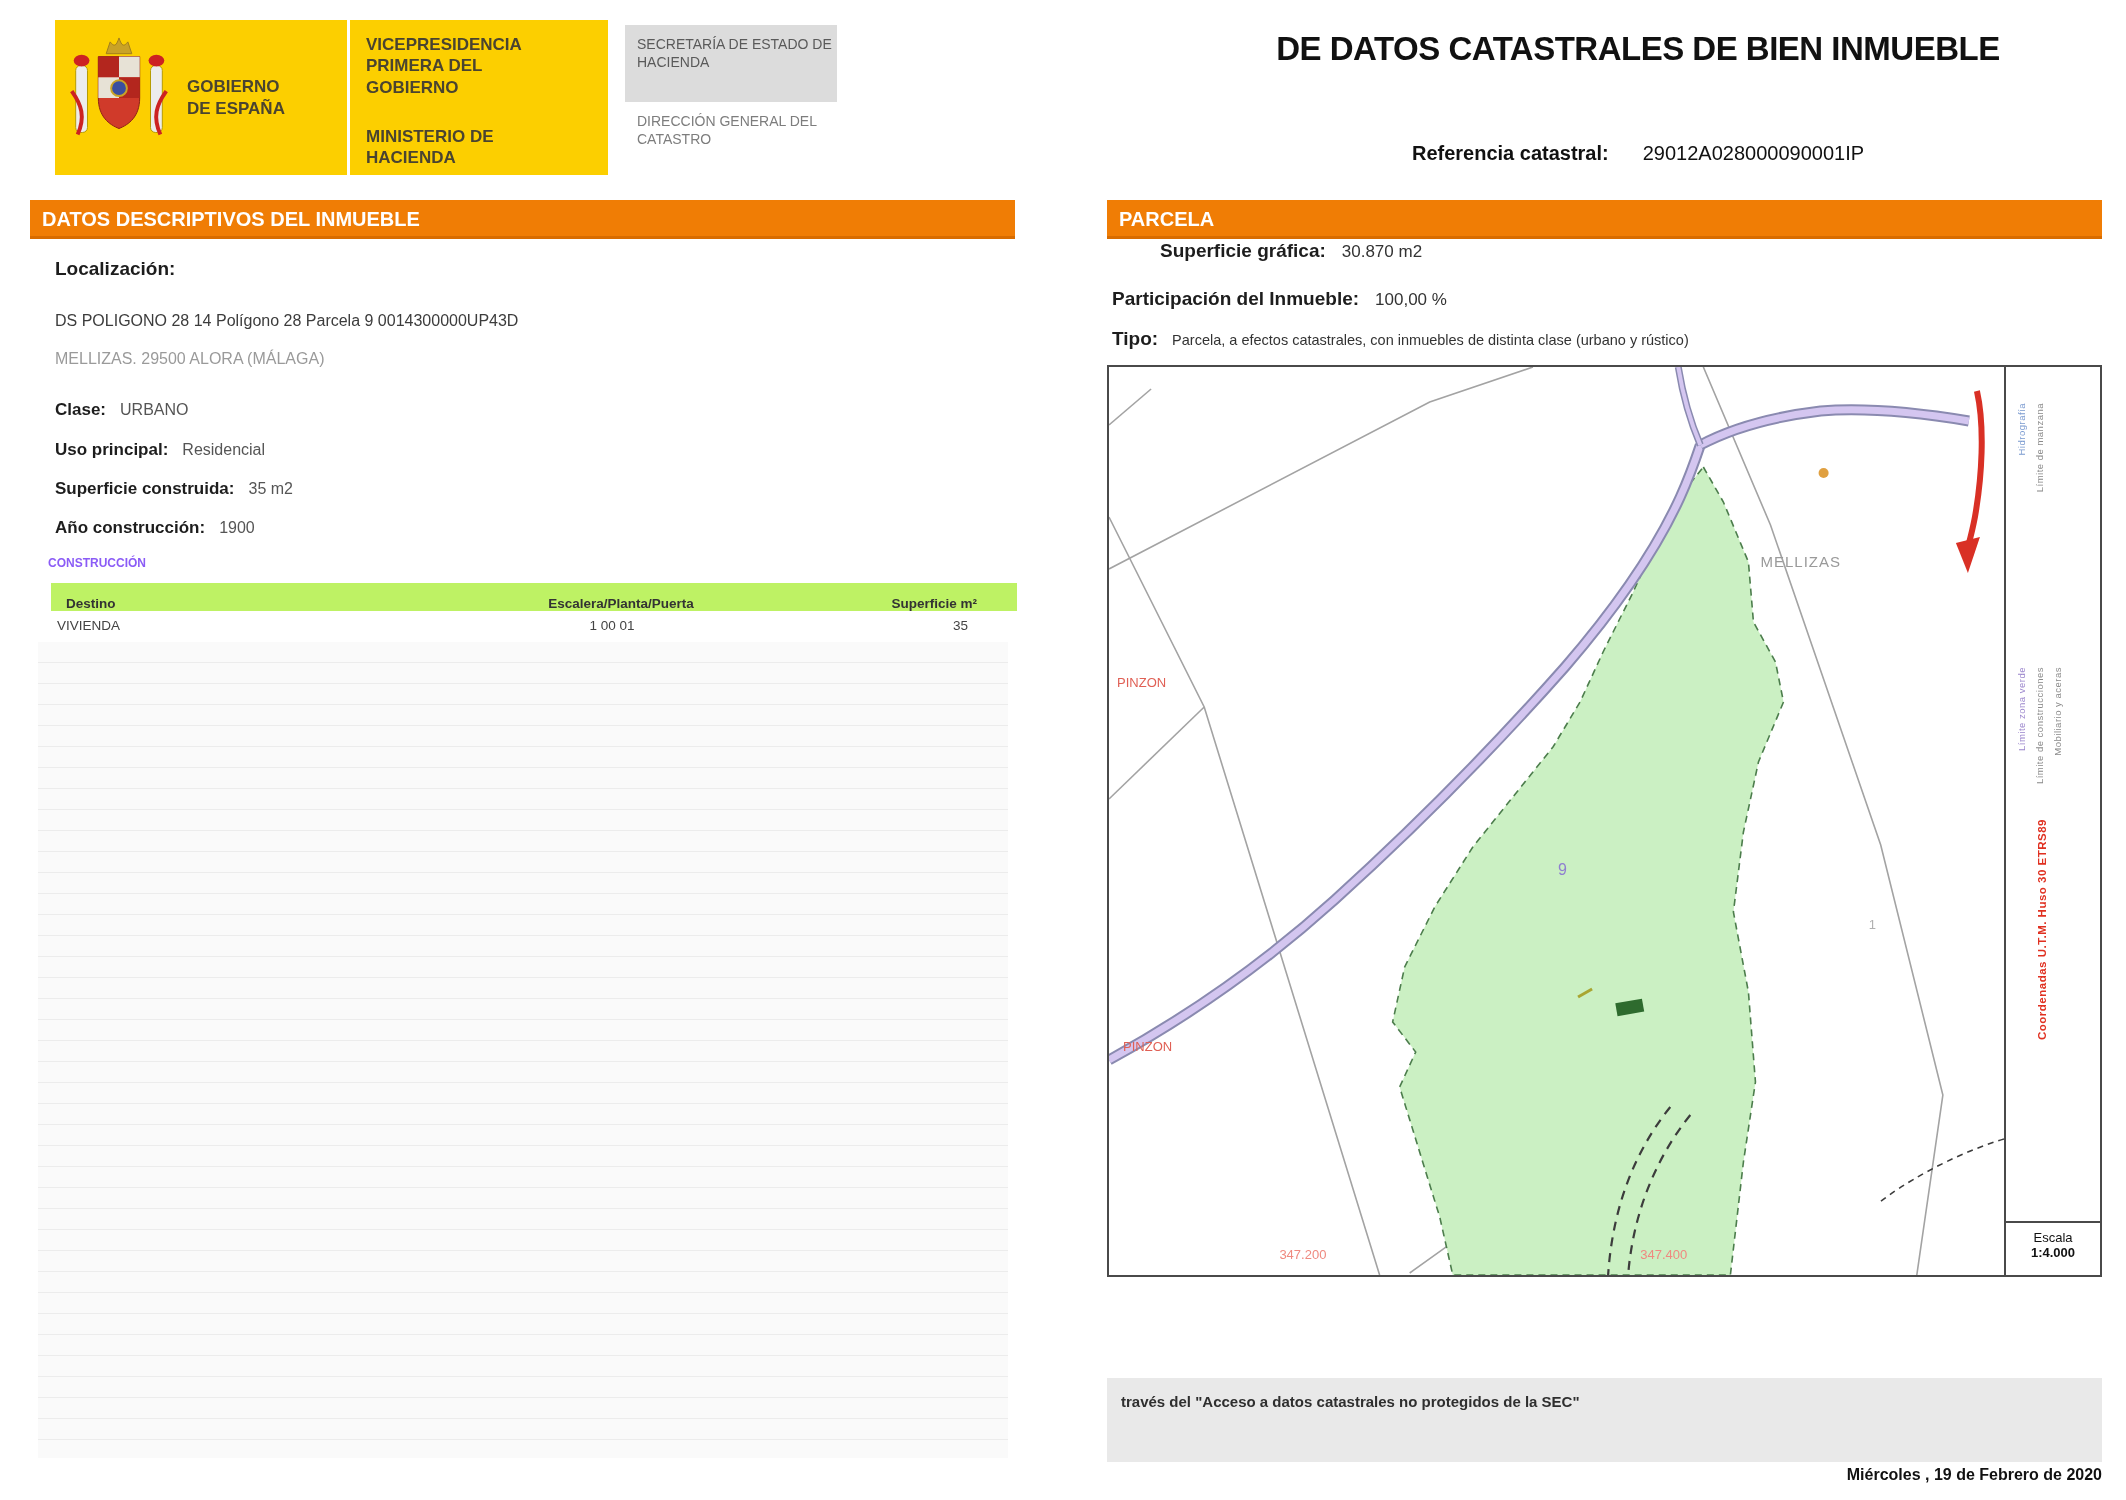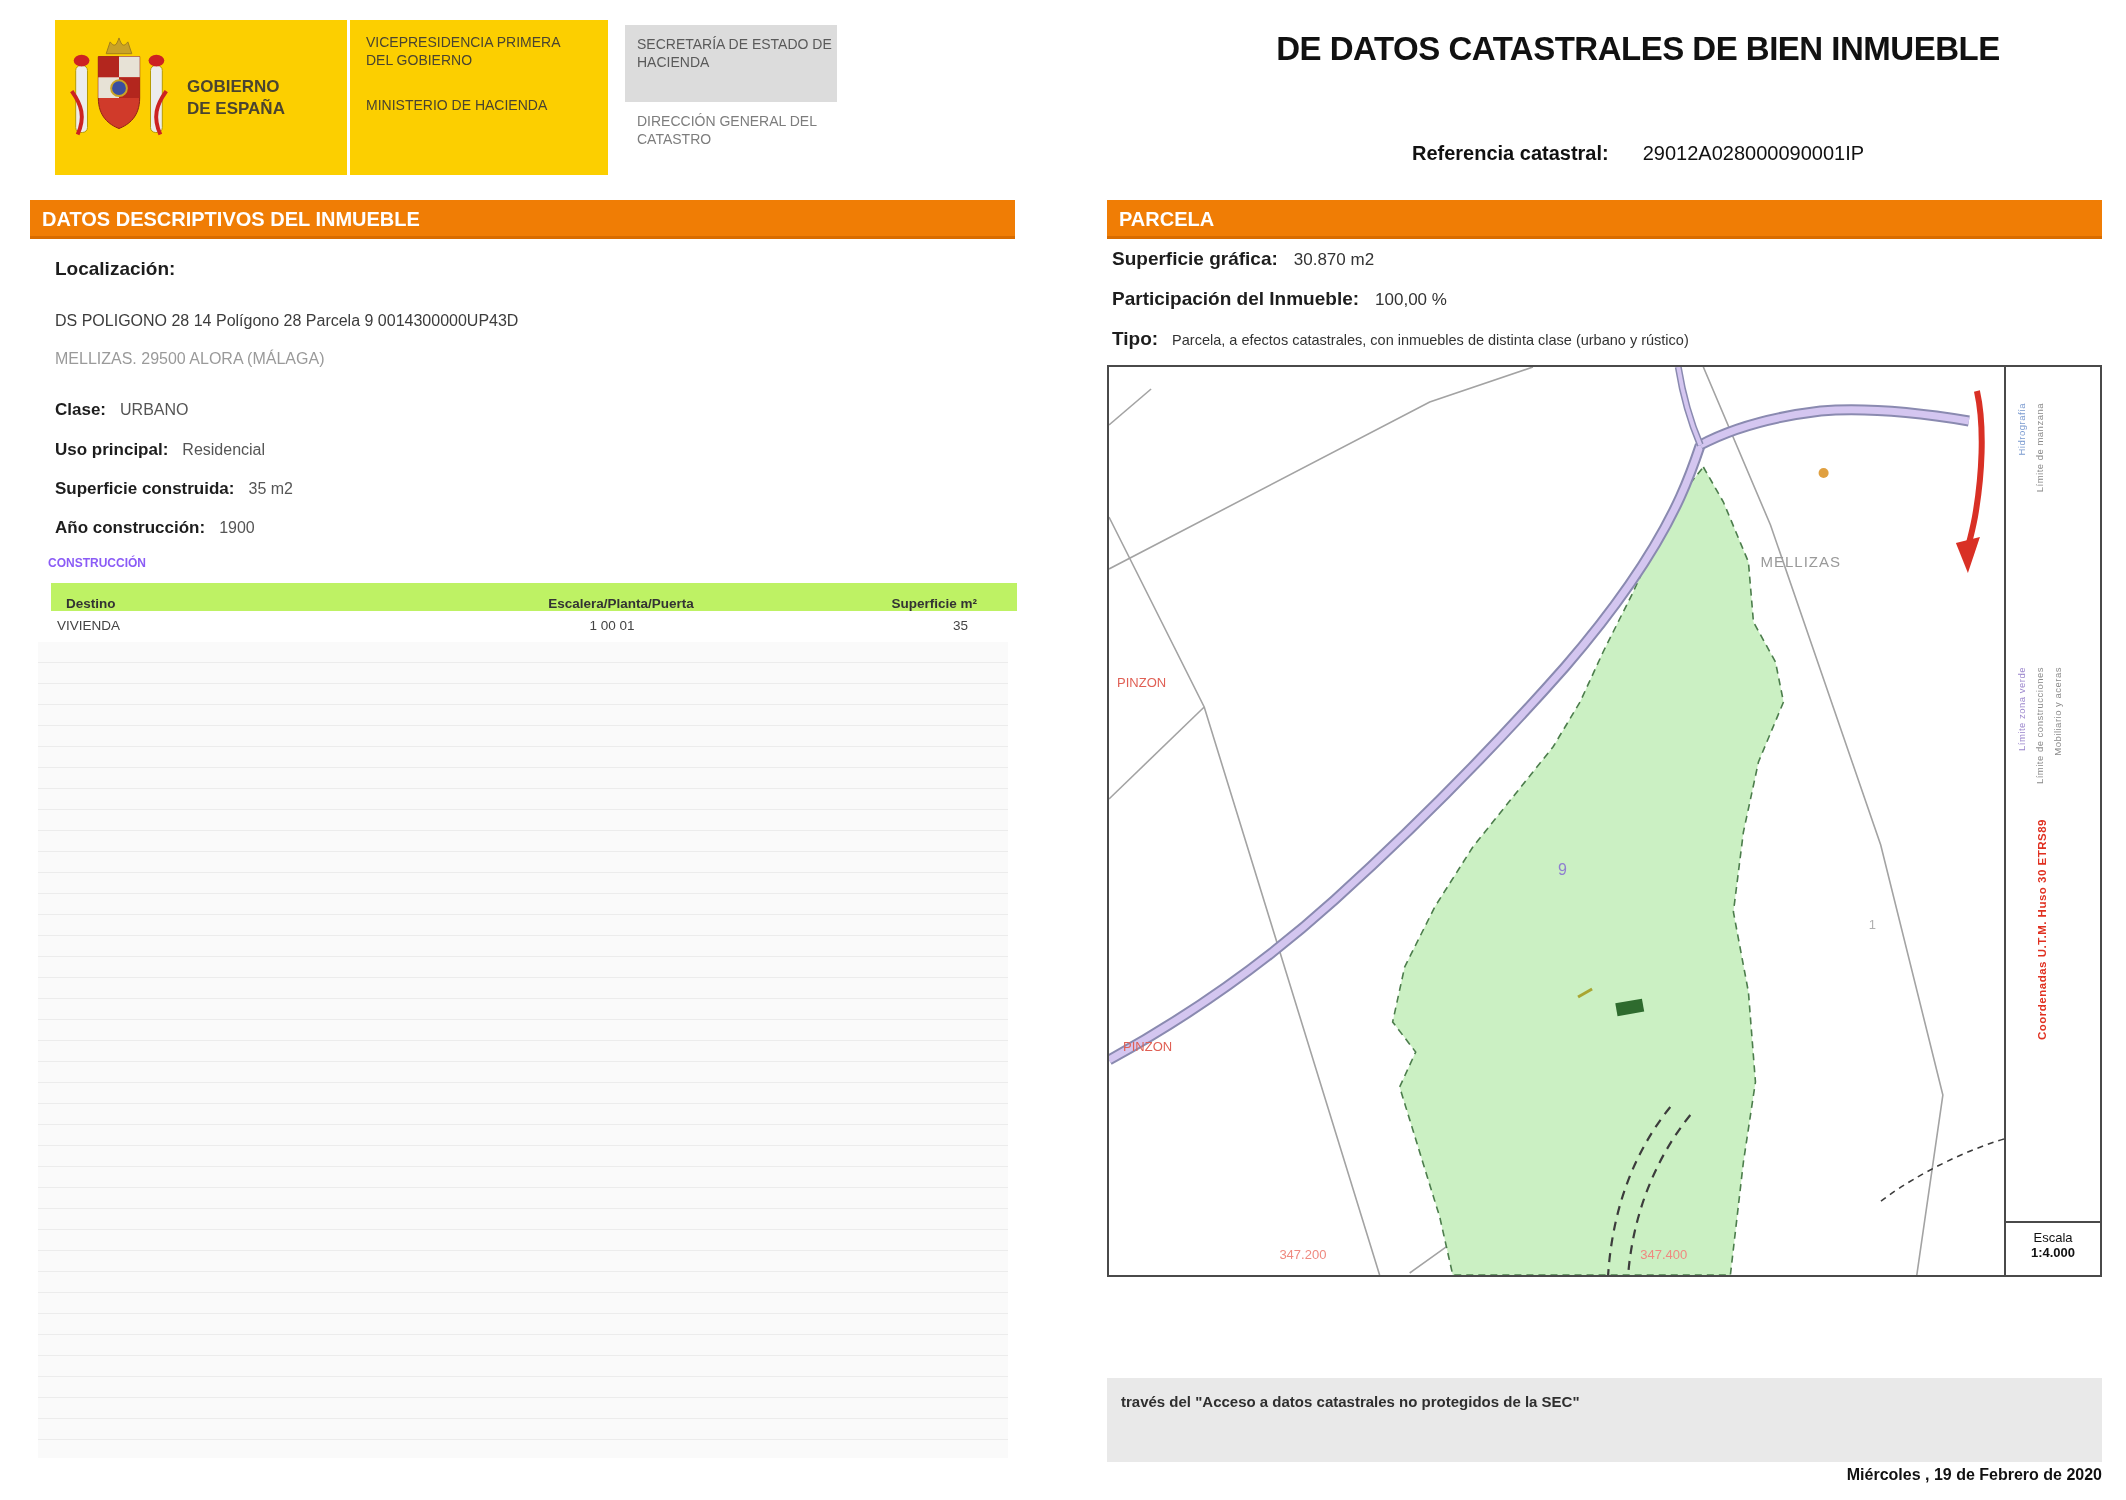--- a/index.html
+++ b/index.html
@@ -4,21 +4,21 @@
 <style>
   html,body{margin:0;padding:0;background:#ffffff;}
   body{width:2126px;height:1500px;position:relative;font-family:"Liberation Sans",sans-serif;overflow:hidden;}
   .abs{position:absolute;}
 
   
   .ybox{background:#fccf00;}
   .logo1{left:55px;top:20px;width:292px;height:155px;display:flex;align-items:center;}
   .logo1 .gobtxt{font-size:17px;font-weight:bold;color:#4a4430;line-height:1.25;width:110px;}
   .logo2{left:350px;top:20px;width:258px;height:155px;padding:14px 0 0 16px;box-sizing:border-box;}
-  .logo2 .l2a,.logo2 .l2b{font-size:14px;font-weight:normal;color:#4a4430;line-height:1.25;width:210px;}
+  .logo2 .l2a,.logo2 .l2b{font-size:17px;font-weight:bold;color:#4a4430;line-height:1.25;width:210px;}
   .logo2 .l2b{margin-top:28px;}
   .graybox{left:625px;top:25px;width:210px;height:77px;background:#dcdcdc;padding:10px 0 0 12px;box-sizing:border-box;font-size:14px;color:#5a5a5a;line-height:1.3;width:212px;}
   .dgc{left:637px;top:112px;width:200px;font-size:14px;color:#7d7d7d;line-height:1.3;}
 
   .titleblock{left:1150px;top:26px;width:976px;text-align:center;color:#111;}
   .titleblock .t1,.titleblock .t2{font-size:33px;font-weight:bold;letter-spacing:-0.5px;line-height:1.38;}
   .refline{left:1150px;top:142px;width:976px;text-align:center;font-size:20px;color:#111;}
   .refline .rl{font-weight:bold;margin-right:34px;}
 
   
@@ -131,21 +131,21 @@
 <div class="abs trow">
   <div class="c1">VIVIENDA</div>
   <div class="c2">1 00 01</div>
   <div class="c3">35</div>
 </div>
 
 <div class="abs stripes"></div>
 
 <div class="abs obar obar-right">PARCELA</div>
 
-<div class="abs prow" style="top:248px;">
+<div class="abs prow" style="top:240px;margin-left:48px;">
   <span class="flab">Superficie gráfica:</span><span class="fval">30.870 m2</span>
 </div>
 <div class="abs prow" style="top:288px;">
   <span class="flab">Participación del Inmueble:</span><span class="fval">100,00 %</span>
 </div>
 <div class="abs prow" style="top:328px;">
   <span class="flab">Tipo:</span><span class="fval-small">Parcela, a efectos catastrales, con inmuebles de distinta clase (urbano y rústico)</span>
 </div>
 
 <div class="abs mapwrap">

